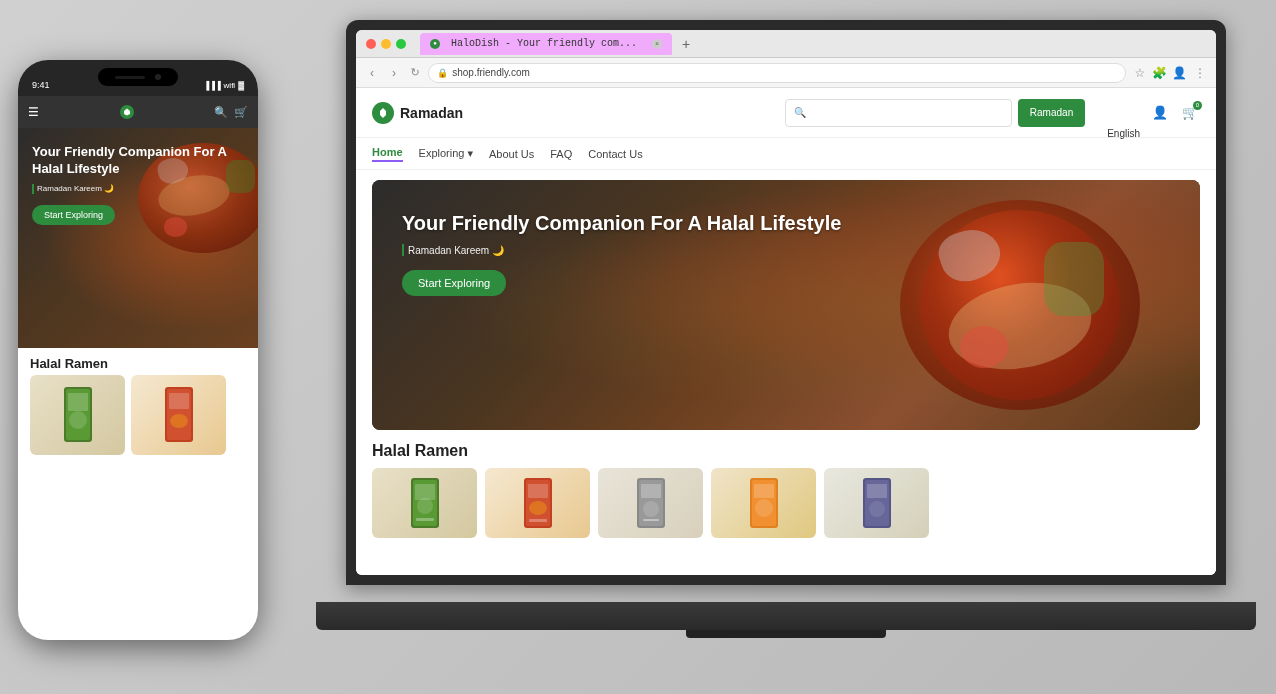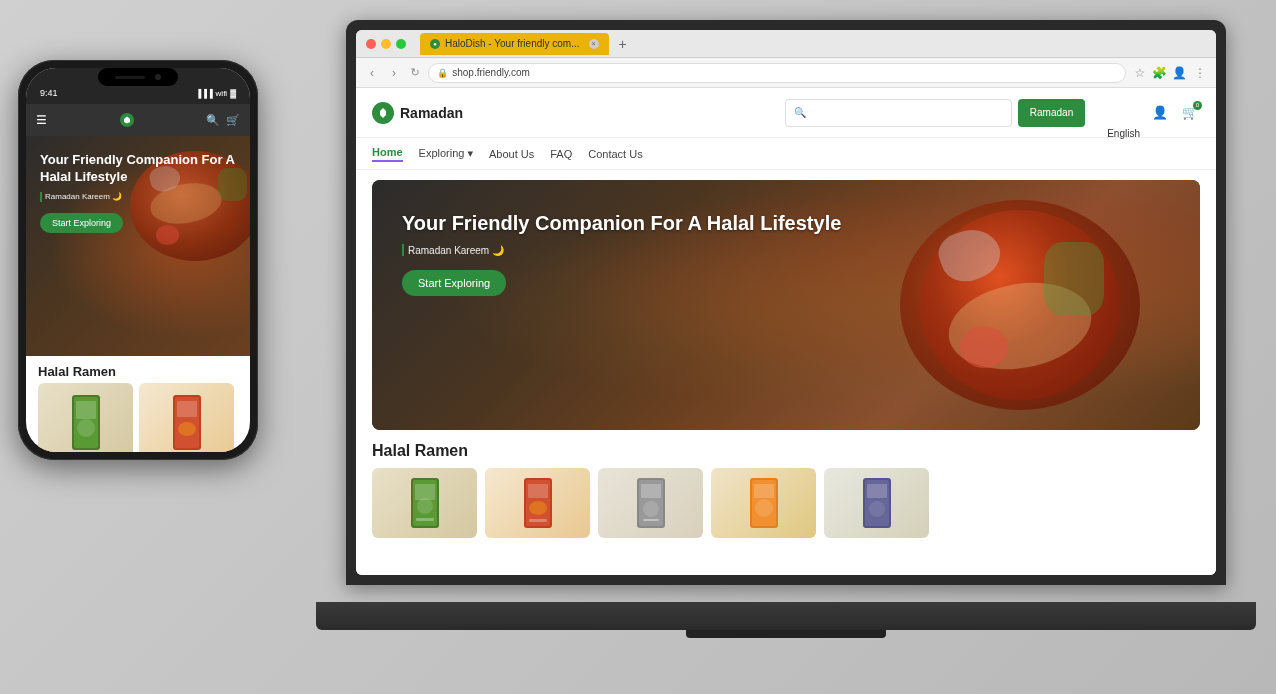--- a/index.html
+++ b/index.html
@@ -111,29 +111,30 @@
       gap: 5px;
       margin-right: 8px;
     }
 
     .tl { width: 10px; height: 10px; border-radius: 50%; }
     .tl-red { background: #ff5f57; }
     .tl-yellow { background: #febc2e; }
     .tl-green { background: #28c840; }
 
     .browser-tab {
-      background: #eab308;
+      background: #f0abfc;
       border-radius: 4px 4px 0 0;
       padding: 3px 10px;
       font-size: 10px;
       color: #333;
       display: flex;
       align-items: center;
-      gap: 5px;
+      gap: 11px;
       height: 22px;
+      font-family: Liberation Mono, monospace;
     }
 
     .tab-favicon {
       width: 10px;
       height: 10px;
       background: #2d8c3e;
       border-radius: 50%;
       display: flex;
       align-items: center;
       justify-content: center;
@@ -495,24 +496,24 @@
     .pc3 { background: linear-gradient(135deg, #e8e4d8 0%, #d8d0bc 100%); }
     .pc4 { background: linear-gradient(135deg, #f0e4c8 0%, #e0c880 100%); }
     .pc5 { background: linear-gradient(135deg, #e8e8e0 0%, #d4d0b8 100%); }
 
     
     .phone {
       position: absolute;
       left: 18px;
       top: 60px;
       width: 240px;
-      height: 400px;
+      height: 580px;
       background: #1a1a1a;
       border-radius: 36px;
-      padding: 8px;
+      padding: 0;
       box-shadow: 0 8px 30px rgba(0,0,0,0.5), inset 0 0 0 1px #333;
       z-index: 10;
     }
 
     .phone-screen {
       width: 100%;
       height: 100%;
       background: #fff;
       border-radius: 30px;
       overflow: hidden;

